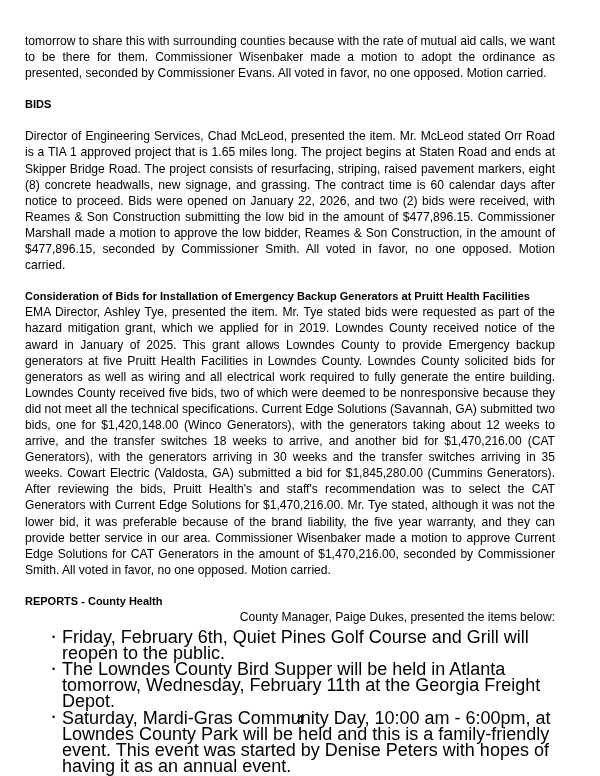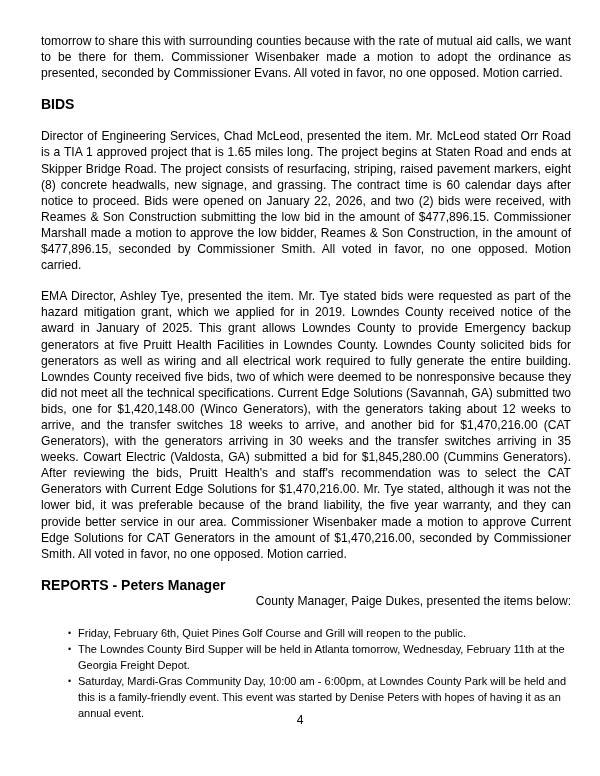--- a/index.html
+++ b/index.html
@@ -10,51 +10,51 @@
   body {
     width: 600px;
     height: 776px;
     position: relative;
     font-family: "Liberation Sans", sans-serif;
     color: #000000;
     -webkit-font-smoothing: antialiased;
   }
   .page {
     position: absolute;
-    left: 41px;
+    left: 25px;
     top: 33px;
     width: 530px;
   }
   p, h2, h3, ul, li {
     margin: 0;
     padding: 0;
   }
   .para {
     font-size: 12.1px;
     line-height: 16.1px;
     text-align: justify;
     text-justify: inter-word;
     hyphens: none;
   }
   .head {
-    font-size: 14px;
+    font-size: 11px;
     line-height: 16.1px;
     font-weight: bold;
     text-align: justify;
   }
   .head.nojust {
     text-align: left;
   }
   .gap-sm { height: 15px; }
   .gap-md { height: 16px; }
   .bullets {
     list-style: none;
-    margin-top: 16px;
+    margin-top: 4px;
     padding-left: 27px;
-    font-size: 11px;
+    font-size: 18px;
     line-height: 16.1px;
   }
   .bullets li {
     position: relative;
     padding-left: 10px;
     text-align: left;
     margin-bottom: 0px;
   }
   .bullets li::before {
     content: "\2022";
@@ -84,26 +84,27 @@
 
   <h2 class="head nojust">BIDS</h2>
 
   <div class="gap-md"></div>
 
 
   <p class="para">Director of Engineering Services, Chad McLeod, presented the item. Mr. McLeod stated Orr Road is a TIA 1 approved project that is 1.65 miles long. The project begins at Staten Road and ends at Skipper Bridge Road. The project consists of resurfacing, striping, raised pavement markers, eight (8) concrete headwalls, new signage, and grassing. The contract time is 60 calendar days after notice to proceed. Bids were opened on January 22, 2026, and two (2) bids were received, with Reames &amp; Son Construction submitting the low bid in the amount of $477,896.15. Commissioner Marshall made a motion to approve the low bidder, Reames &amp; Son Construction, in the amount of $477,896.15, seconded by Commissioner Smith. All voted in favor, no one opposed. Motion carried.</p>
 
   <div class="gap-sm"></div>
 
+  <h3 class="head">Consideration of Bids for Installation of Emergency Backup Generators at Pruitt Health Facilities</h3>
 
   <p class="para">EMA Director, Ashley Tye, presented the item. Mr. Tye stated bids were requested as part of the hazard mitigation grant, which we applied for in 2019. Lowndes County received notice of the award in January of 2025. This grant allows Lowndes County to provide Emergency backup generators at five Pruitt Health Facilities in Lowndes County. Lowndes County solicited bids for generators as well as wiring and all electrical work required to fully generate the entire building. Lowndes County received five bids, two of which were deemed to be nonresponsive because they did not meet all the technical specifications. Current Edge Solutions (Savannah, GA) submitted two bids, one for $1,420,148.00 (Winco Generators), with the generators taking about 12 weeks to arrive, and the transfer switches 18 weeks to arrive, and another bid for $1,470,216.00 (CAT Generators), with the generators arriving in 30 weeks and the transfer switches arriving in 35 weeks. Cowart Electric (Valdosta, GA) submitted a bid for $1,845,280.00 (Cummins Generators). After reviewing the bids, Pruitt Health's and staff's recommendation was to select the CAT Generators with Current Edge Solutions for $1,470,216.00. Mr. Tye stated, although it was not the lower bid, it was preferable because of the brand liability, the five year warranty, and they can provide better service in our area. Commissioner Wisenbaker made a motion to approve Current Edge Solutions for CAT Generators in the amount of $1,470,216.00, seconded by Commissioner Smith. All voted in favor, no one opposed. Motion carried.</p>
 
   <div class="gap-sm"></div>
 
-  <h3 class="head nojust">REPORTS - Peters Manager</h3>
+  <h3 class="head nojust">REPORTS - County Health</h3>
 
   <p class="para" style="text-align:right">County Manager, Paige Dukes, presented the items below:</p>
 
   <ul class="bullets">
     <li>Friday, February 6th, Quiet Pines Golf Course and Grill will reopen to the public.</li>
     <li>The Lowndes County Bird Supper will be held in Atlanta tomorrow, Wednesday, February 11th at the Georgia Freight Depot.</li>
     <li>Saturday, Mardi-Gras Community Day, 10:00 am - 6:00pm, at Lowndes County Park will be held and this is a family-friendly event. This event was started by Denise Peters with hopes of having it as an annual event.</li>
   </ul>
 
 </div>

